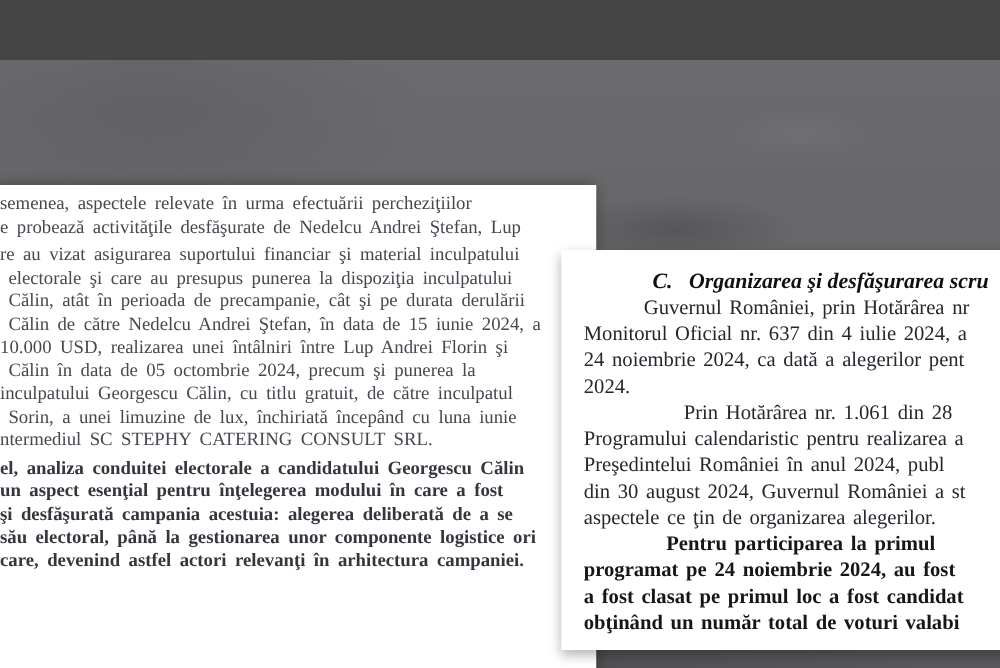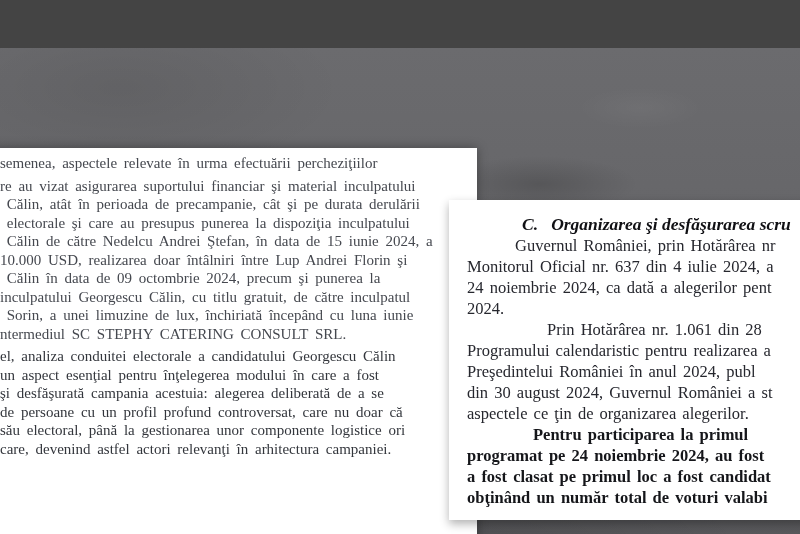--- a/index.html
+++ b/index.html
@@ -58,21 +58,21 @@
     white-space: pre;
     overflow: visible;
   }
   .page-left .line {
     font-size: 15px;
     line-height: 18.5px;
     word-spacing: 3px;
     color: var(--color-left-text, #45484f);
   }
   .page-left .para-bold .line {
-    font-weight: normal;
+    font-weight: bold;
     color: var(--color-left-bold-text, #33363c);
   }
   .page-left .para + .para { margin-top: 4px; }
 
   .page-right .line {
     font-size: 16.5px;
     line-height: 21px;
     word-spacing: 2px;
     color: var(--color-right-text, #26272e);
   }
@@ -94,37 +94,37 @@
   .page-right .rp3 .line:first-child { padding-left: 66px; }
 </style>
 </head>
 <body>
 
 <div class="stage">
 
   <section class="page page-left">
     <div class="para para-regular">
         <div class="line">semenea, aspectele relevate în urma efectuării percheziţiilor</div>
+        <div class="line">e probează activităţile desfăşurate de Nedelcu Andrei Ştefan, Lup</div>
       </div>
     <div class="para para-regular">
         <div class="line">re au vizat asigurarea suportului financiar şi material inculpatului</div>
+        <div class="line"> electorale şi care au presupus punerea la dispoziţia inculpatului</div>
         <div class="line"> Călin, atât în perioada de precampanie, cât şi pe durata derulării</div>
-        <div class="line"> electorale şi care au presupus punerea la dispoziţia inculpatului</div>
         <div class="line"> Călin de către Nedelcu Andrei Ştefan, în data de 15 iunie 2024, a</div>
-        <div class="line">10.000 USD, realizarea doar întâlniri între Lup Andrei Florin şi</div>
-        <div class="line"> Călin în data de 09 octombrie 2024, precum şi punerea la</div>
+        <div class="line">10.000 USD, realizarea unei întâlniri între Lup Andrei Florin şi</div>
+        <div class="line"> Călin în data de 05 octombrie 2024, precum şi punerea la</div>
         <div class="line">inculpatului Georgescu Călin, cu titlu gratuit, de către inculpatul</div>
         <div class="line"> Sorin, a unei limuzine de lux, închiriată începând cu luna iunie</div>
         <div class="line">ntermediul SC STEPHY CATERING CONSULT SRL.</div>
       </div>
     <div class="para para-bold">
         <div class="line">el, analiza conduitei electorale a candidatului Georgescu Călin</div>
         <div class="line">un aspect esenţial pentru înţelegerea modului în care a fost</div>
         <div class="line">şi desfăşurată campania acestuia: alegerea deliberată de a se</div>
-        <div class="line">de persoane cu un profil profund controversat, care nu doar că</div>
         <div class="line">său electoral, până la gestionarea unor componente logistice ori</div>
         <div class="line">care, devenind astfel actori relevanţi în arhitectura campaniei.</div>
       </div>
   </section>
 
   <section class="page page-right">
     <div class="heading">C.   Organizarea şi desfăşurarea scru</div>
     <div class="para para-regular rp1">
         <div class="line">Guvernul României, prin Hotărârea nr</div>
         <div class="line">Monitorul Oficial nr. 637 din 4 iulie 2024, a</div>

